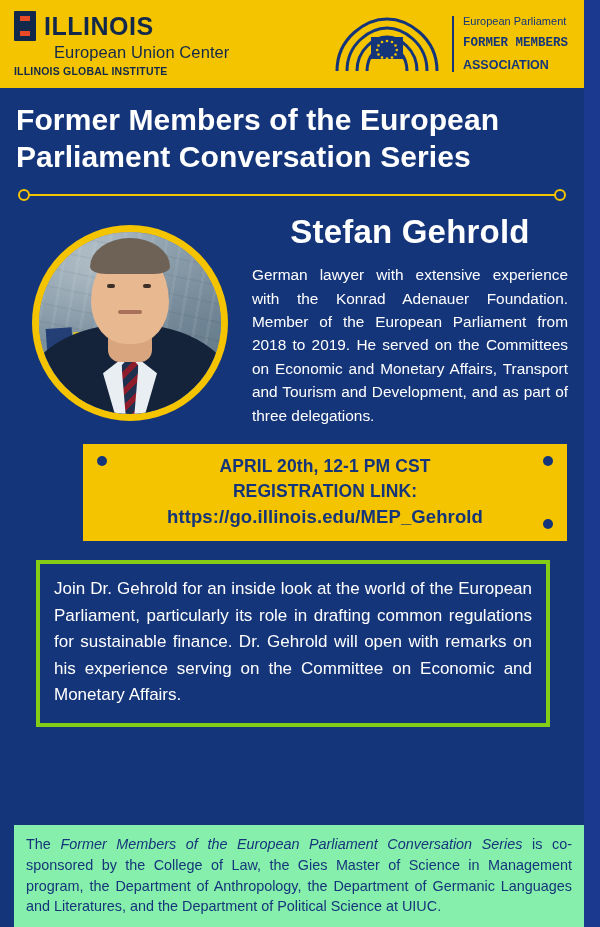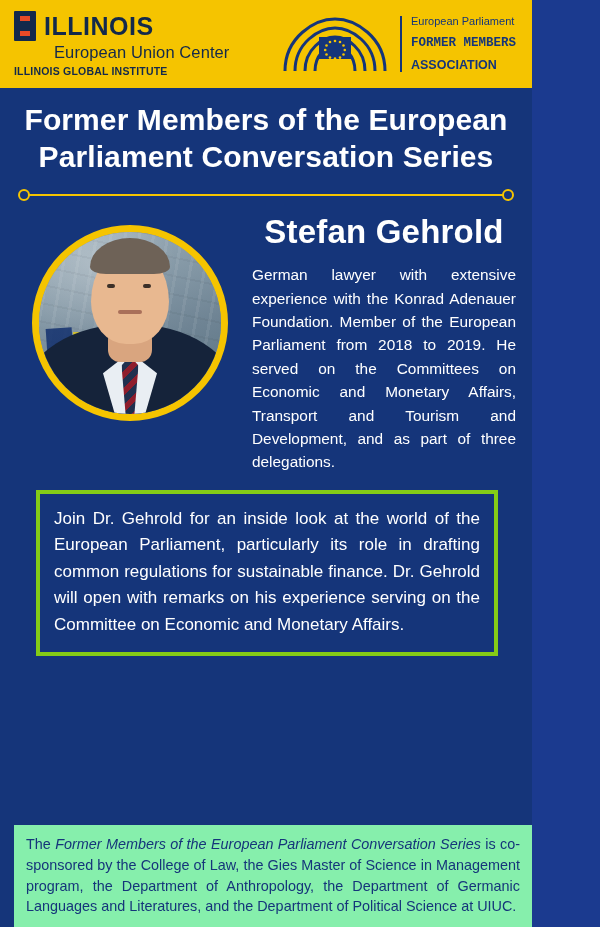--- a/index.html
+++ b/index.html
@@ -5,21 +5,21 @@
   * { box-sizing: border-box; margin: 0; padding: 0; }
   html, body {
     width: 600px;
     height: 927px;
     font-family: "Liberation Sans", sans-serif;
     background: #1b3a8f;
     overflow: hidden;
   }
   .poster {
     position: relative;
-    width: 532px;
+    width: 584px;
     height: 927px;
     background: #15357a;
     display: flex;
     flex-direction: column;
   }
 
   
   .header {
     background: #f5c400;
     height: 88px;
@@ -107,21 +107,20 @@
     line-height: 1.18;
     gap: 8px;
   }
   .ep-text .l1 { font-size: 11px; color: #15357a; font-weight: normal; }
   .ep-text .l2 { font-size: 12.5px; color: #15357a; font-weight: bold; font-family: Liberation Mono, monospace; }
   .ep-text .l3 { font-size: 12.5px; color: #15357a; font-weight: bold; }
 
   
   .title-area {
     padding: 14px 16px 6px;
-    text-align: center;
     flex: 0 0 auto;
   }
   .title-area h1 {
     color: #ffffff;
     font-size: 30px;
     font-weight: bold;
     line-height: 1.22;
     letter-spacing: 0.1px;
   }
 
@@ -428,20 +427,28 @@
         <div class="mouth"></div>
       </div>
     </div>
 
     <div class="speaker-text">
       <div class="speaker-name">Stefan Gehrold</div>
       <div class="speaker-bio">German lawyer with extensive experience with the Konrad Adenauer Foundation. Member of the European Parliament from 2018 to 2019. He served on the Committees on Economic and Monetary Affairs, Transport and Tourism and Development, and as part of three delegations.</div>
     </div>
   </div>
 
+  <div class="reg-box">
+    <div class="reg-dot tl"></div>
+    <div class="reg-dot tr"></div>
+    <div class="reg-dot br"></div>
+    <div class="rline">APRIL 20th, 12-1 PM CST</div>
+    <div class="rline">REGISTRATION LINK:</div>
+    <div class="rline link">https://go.illinois.edu/MEP_Gehrold</div>
+  </div>
 
   <div class="desc-box">
     <p>Join Dr. Gehrold for an inside look at the world of the European Parliament, particularly its role in drafting common regulations for sustainable finance. Dr. Gehrold will open with remarks on his experience serving on the Committee on Economic and Monetary Affairs.</p>
   </div>
 
   <div class="footer">
     <p><span>The </span><span class="series-italic">Former Members of the European Parliament Conversation Series</span><span> is co-sponsored by the College of Law, the Gies Master of Science in Management program, the Department of Anthropology, the Department of Germanic Languages and Literatures, and the Department of Political Science at UIUC.</span></p>
   </div>
 
 </div>

